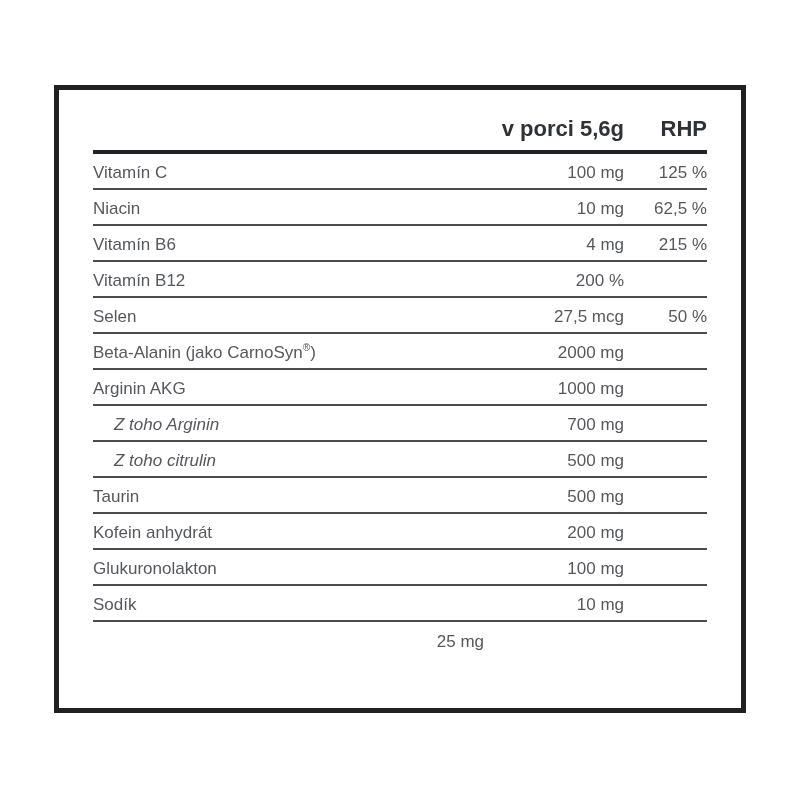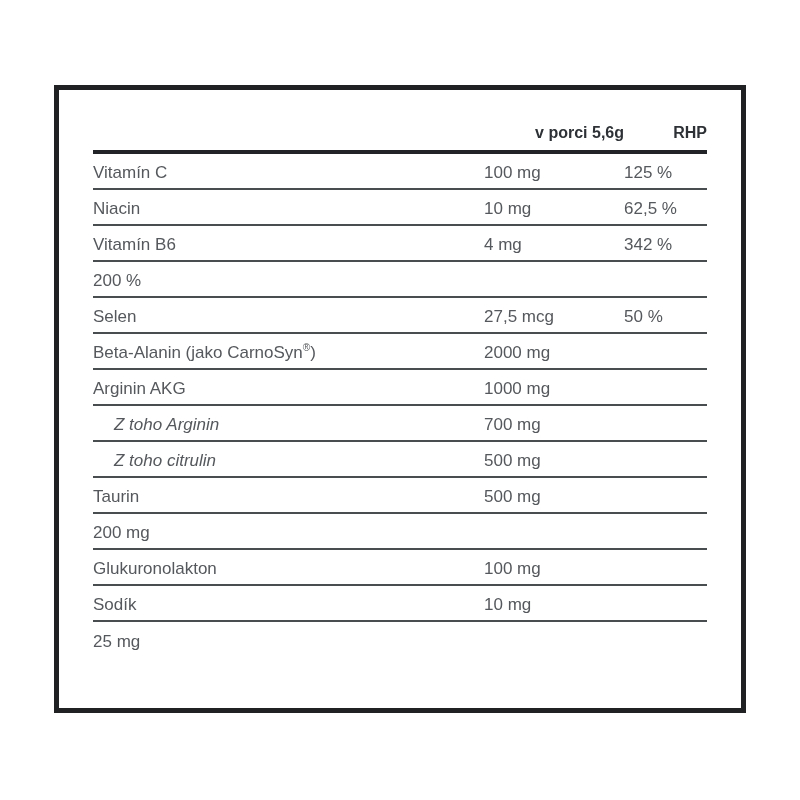--- a/index.html
+++ b/index.html
@@ -26,21 +26,21 @@
     box-sizing: content-box;
   }
   .facts-header {
     box-sizing: border-box;
     height: 64px;
     display: grid;
     grid-template-columns: 1fr 140px 83px;
     align-items: end;
     padding-bottom: 8px;
     border-bottom: 4px solid #212326;
-    font-size: 16px;
+    font-size: 22px;
     font-weight: bold;
     color: #2e3236;
   }
   .facts-header .h-amount,
   .facts-header .h-rhp {
     text-align: right;
   }
   .row {
     box-sizing: border-box;
     height: 36px;
@@ -51,21 +51,21 @@
     border-bottom: 2px solid #4a4d50;
     font-size: 17px;
     color: #55585c;
     white-space: nowrap;
   }
   .row.last {
     border-bottom: none;
   }
   .row .amount,
   .row .rhp {
-    text-align: left;
+    text-align: right;
   }
   .row.indent .label {
     padding-left: 21px;
     font-style: italic;
   }
   sup.reg {
     font-size: 10px;
     vertical-align: super;
     line-height: 0;
   }
@@ -88,23 +88,24 @@
     <span class="rhp">125 %</span>
   </div>
       <div class="row">
     <span class="label"><span class="label-text">Niacin</span><sup class="reg"></sup><span class="label-suffix"></span></span>
     <span class="amount">10 mg</span>
     <span class="rhp">62,5 %</span>
   </div>
       <div class="row">
     <span class="label"><span class="label-text">Vitamín B6</span><sup class="reg"></sup><span class="label-suffix"></span></span>
     <span class="amount">4 mg</span>
-    <span class="rhp">342 %</span>
+    <span class="rhp">215 %</span>
   </div>
       <div class="row">
+    <span class="label"><span class="label-text">Vitamín B12</span><sup class="reg"></sup><span class="label-suffix"></span></span>
     <span class="rhp">200 %</span>
   </div>
       <div class="row">
     <span class="label"><span class="label-text">Selen</span><sup class="reg"></sup><span class="label-suffix"></span></span>
     <span class="amount">27,5 mcg</span>
     <span class="rhp">50 %</span>
   </div>
       <div class="row">
     <span class="label"><span class="label-text">Beta-Alanin (jako CarnoSyn</span><sup class="reg">®</sup><span class="label-suffix">)</span></span>
     <span class="amount">2000 mg</span>
@@ -124,20 +125,21 @@
     <span class="label"><span class="label-text">Z toho citrulin</span><sup class="reg"></sup><span class="label-suffix"></span></span>
     <span class="amount">500 mg</span>
     <span class="rhp"></span>
   </div>
       <div class="row">
     <span class="label"><span class="label-text">Taurin</span><sup class="reg"></sup><span class="label-suffix"></span></span>
     <span class="amount">500 mg</span>
     <span class="rhp"></span>
   </div>
       <div class="row">
+    <span class="label"><span class="label-text">Kofein anhydrát</span><sup class="reg"></sup><span class="label-suffix"></span></span>
     <span class="amount">200 mg</span>
     <span class="rhp"></span>
   </div>
       <div class="row">
     <span class="label"><span class="label-text">Glukuronolakton</span><sup class="reg"></sup><span class="label-suffix"></span></span>
     <span class="amount">100 mg</span>
     <span class="rhp"></span>
   </div>
       <div class="row">
     <span class="label"><span class="label-text">Sodík</span><sup class="reg"></sup><span class="label-suffix"></span></span>

